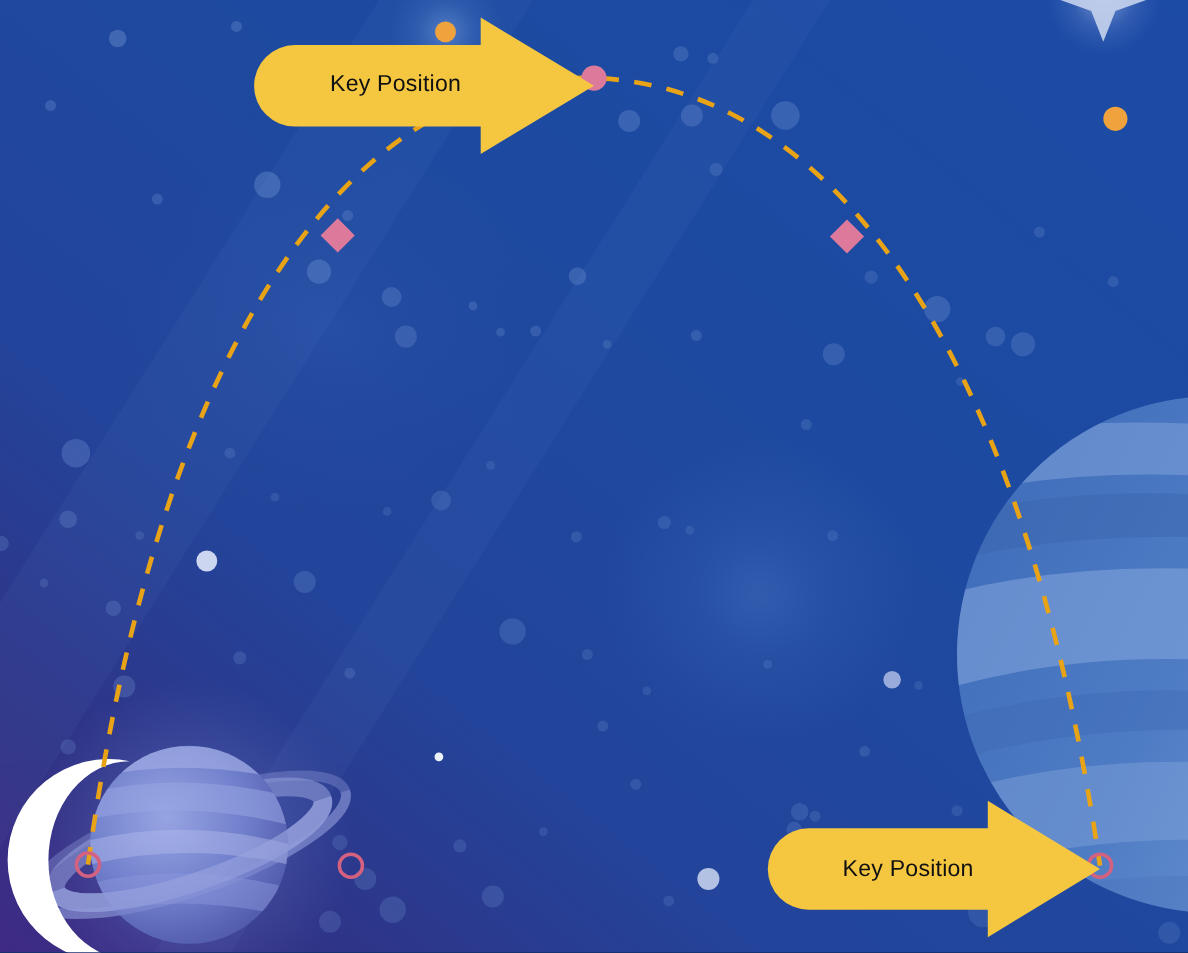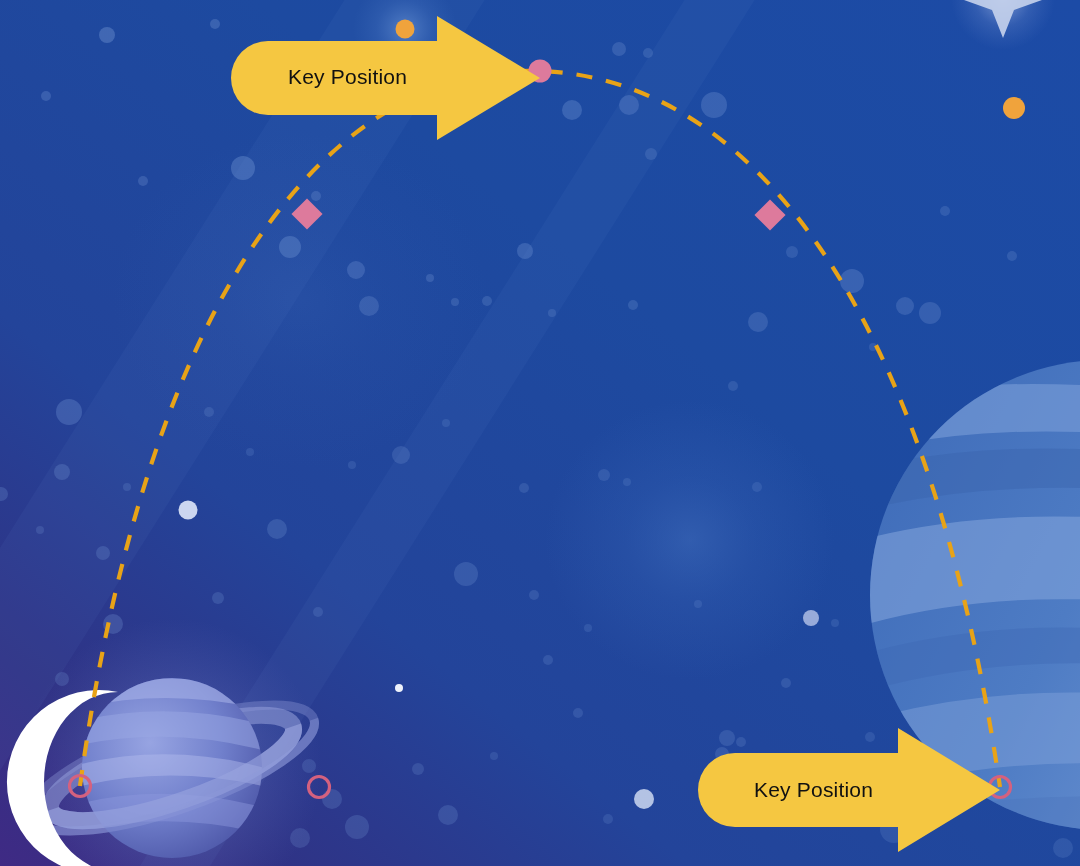--- a/index.html
+++ b/index.html
@@ -26,20 +26,21 @@
   
   .callout-label {
     position: absolute;
     color: #111111;
     font-size: 21px;
     font-weight: 400;
     letter-spacing: 0.2px;
     white-space: nowrap;
     line-height: 1;
     pointer-events: none;
+    margin-left: 12px;
   }
   #callout-top-label {
     left: 288px;
     top: 66px;
   }
   #callout-bottom-label {
     left: 754px;
     top: 779px;
   }
   .hit {

